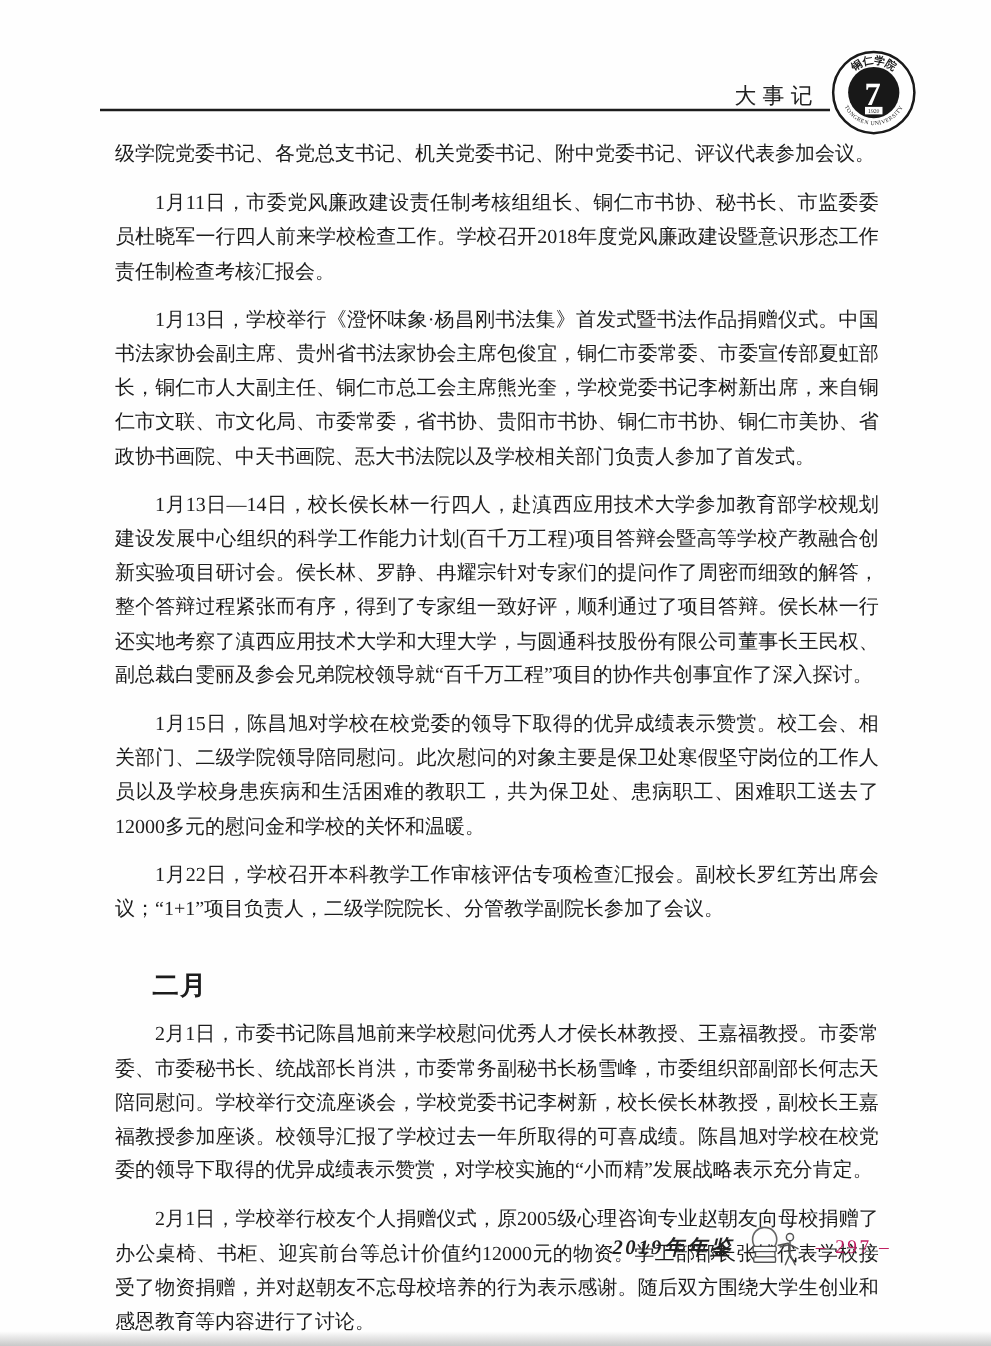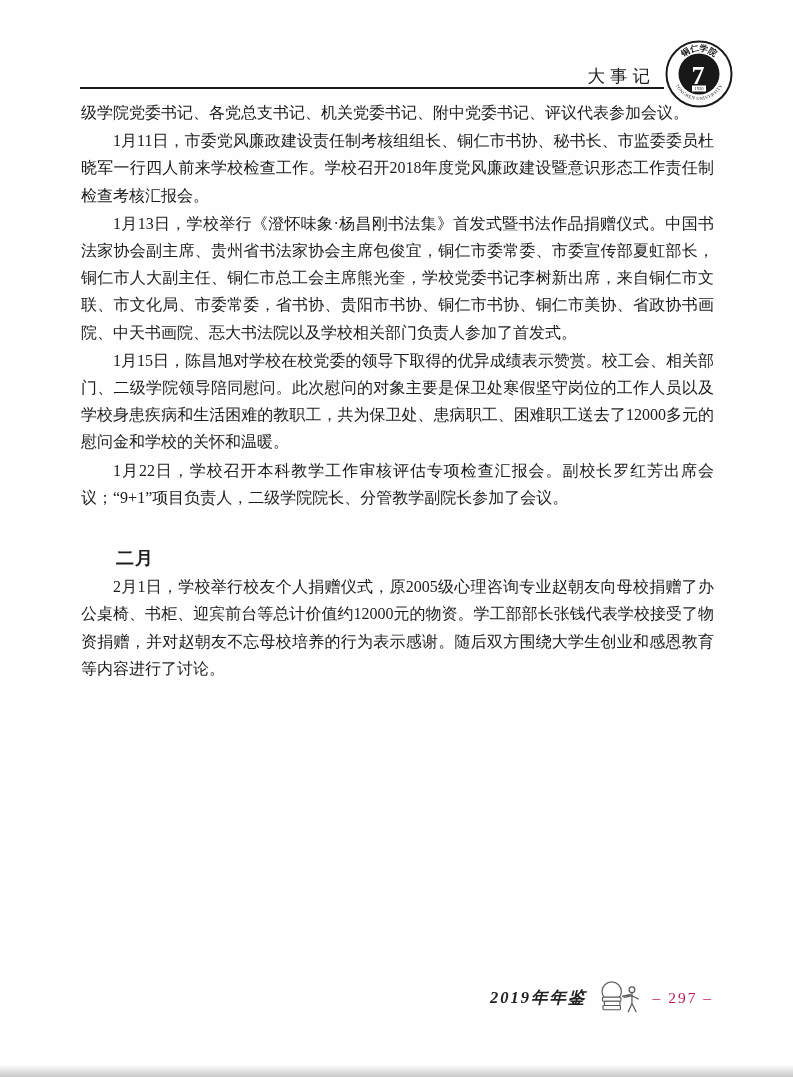--- a/index.html
+++ b/index.html
@@ -24,27 +24,27 @@
     position:absolute;top:87px;left:80px;width:584px;height:2px;
     background:#1c1c1c;
   }
   .uni-logo{position:absolute;top:40px;right:60px;}
   
   .content{
     position:absolute;top:98px;left:80px;width:635px;
     font-size:16px;line-height:27.2px;
     text-align:justify;
   }
-  .content p{margin:1px;text-indent:2em;}
+  .content p{margin:12px;text-indent:2em;}
   .content p.no-indent{text-indent:0;}
   .month-heading{
     margin:34px 0 0 0;
     text-indent:2em;
     font-family:"Liberation Sans","DejaVu Sans",sans-serif;
-    font-weight:700;font-size:18px;line-height:27.2px;
+    font-weight:700;font-size:21px;line-height:27.2px;
     letter-spacing:1px;
   }
   
   .page-footer{
     position:absolute;right:80px;bottom:60px;
     display:flex;align-items:center;gap:10px;
   }
   .yearbook-label{
     font-style:italic;font-weight:700;
     font-size:16.5px;letter-spacing:2px;color:#222;
@@ -84,25 +84,27 @@
       <text x="33" y="44" font-size="26" fill="#ffffff" text-anchor="middle" font-weight="bold" font-family="'Liberation Serif',serif">7</text>
       <rect x="27" y="45.5" width="14" height="6" fill="#ffffff"></rect>
       <text x="34" y="50.4" font-size="4.6" fill="#181818" text-anchor="middle">1920</text>
     </svg>
   </div>
 
   <main class="content">
     <p class="no-indent">级学院党委书记、各党总支书记、机关党委书记、附中党委书记、评议代表参加会议。</p>
     <p>1月11日，市委党风廉政建设责任制考核组组长、铜仁市书协、秘书长、市监委委员杜晓军一行四人前来学校检查工作。学校召开2018年度党风廉政建设暨意识形态工作责任制检查考核汇报会。</p>
     <p>1月13日，学校举行《澄怀味象·杨昌刚书法集》首发式暨书法作品捐赠仪式。中国书法家协会副主席、贵州省书法家协会主席包俊宜，铜仁市委常委、市委宣传部夏虹部长，铜仁市人大副主任、铜仁市总工会主席熊光奎，学校党委书记李树新出席，来自铜仁市文联、市文化局、市委常委，省书协、贵阳市书协、铜仁市书协、铜仁市美协、省政协书画院、中天书画院、忢大书法院以及学校相关部门负责人参加了首发式。</p>
+    <p>1月13日—14日，校长侯长林一行四人，赴滇西应用技术大学参加教育部学校规划建设发展中心组织的科学工作能力计划(百千万工程)项目答辩会暨高等学校产教融合创新实验项目研讨会。侯长林、罗静、冉耀宗针对专家们的提问作了周密而细致的解答，整个答辩过程紧张而有序，得到了专家组一致好评，顺利通过了项目答辩。侯长林一行还实地考察了滇西应用技术大学和大理大学，与圆通科技股份有限公司董事长王民权、副总裁白雯丽及参会兄弟院校领导就“百千万工程”项目的协作共创事宜作了深入探讨。</p>
     <p>1月15日，陈昌旭对学校在校党委的领导下取得的优异成绩表示赞赏。校工会、相关部门、二级学院领导陪同慰问。此次慰问的对象主要是保卫处寒假坚守岗位的工作人员以及学校身患疾病和生活困难的教职工，共为保卫处、患病职工、困难职工送去了12000多元的慰问金和学校的关怀和温暖。</p>
-    <p>1月22日，学校召开本科教学工作审核评估专项检查汇报会。副校长罗红芳出席会议；“9+1”项目负责人，二级学院院长、分管教学副院长参加了会议。</p>
+    <p>1月22日，学校召开本科教学工作审核评估专项检查汇报会。副校长罗红芳出席会议；“1+1”项目负责人，二级学院院长、分管教学副院长参加了会议。</p>
 
     <h2 class="month-heading">二月</h2>
 
+    <p>2月1日，市委书记陈昌旭前来学校慰问优秀人才侯长林教授、王嘉福教授。市委常委、市委秘书长、统战部长肖洪，市委常务副秘书长杨雪峰，市委组织部副部长何志天陪同慰问。学校举行交流座谈会，学校党委书记李树新，校长侯长林教授，副校长王嘉福教授参加座谈。校领导汇报了学校过去一年所取得的可喜成绩。陈昌旭对学校在校党委的领导下取得的优异成绩表示赞赏，对学校实施的“小而精”发展战略表示充分肯定。</p>
     <p>2月1日，学校举行校友个人捐赠仪式，原2005级心理咨询专业赵朝友向母校捐赠了办公桌椅、书柜、迎宾前台等总计价值约12000元的物资。学工部部长张钱代表学校接受了物资捐赠，并对赵朝友不忘母校培养的行为表示感谢。随后双方围绕大学生创业和感恩教育等内容进行了讨论。</p>
   </main>
 
   <div class="page-footer">
     <span class="yearbook-label">2019年年鉴</span>
     <svg width="46" height="38" viewBox="0 0 50 40">
       <circle cx="16" cy="13" r="10.5" fill="none" stroke="#666" stroke-width="1.4"></circle>
       <rect x="6" y="19" width="20" height="4.6" rx="1" fill="#fdfdfd" stroke="#555" stroke-width="1.2"></rect>
       <rect x="8" y="23.6" width="17" height="4.6" rx="1" fill="#fdfdfd" stroke="#555" stroke-width="1.2"></rect>
       <rect x="6.5" y="28.2" width="19" height="4.6" rx="1" fill="#fdfdfd" stroke="#555" stroke-width="1.2"></rect>

